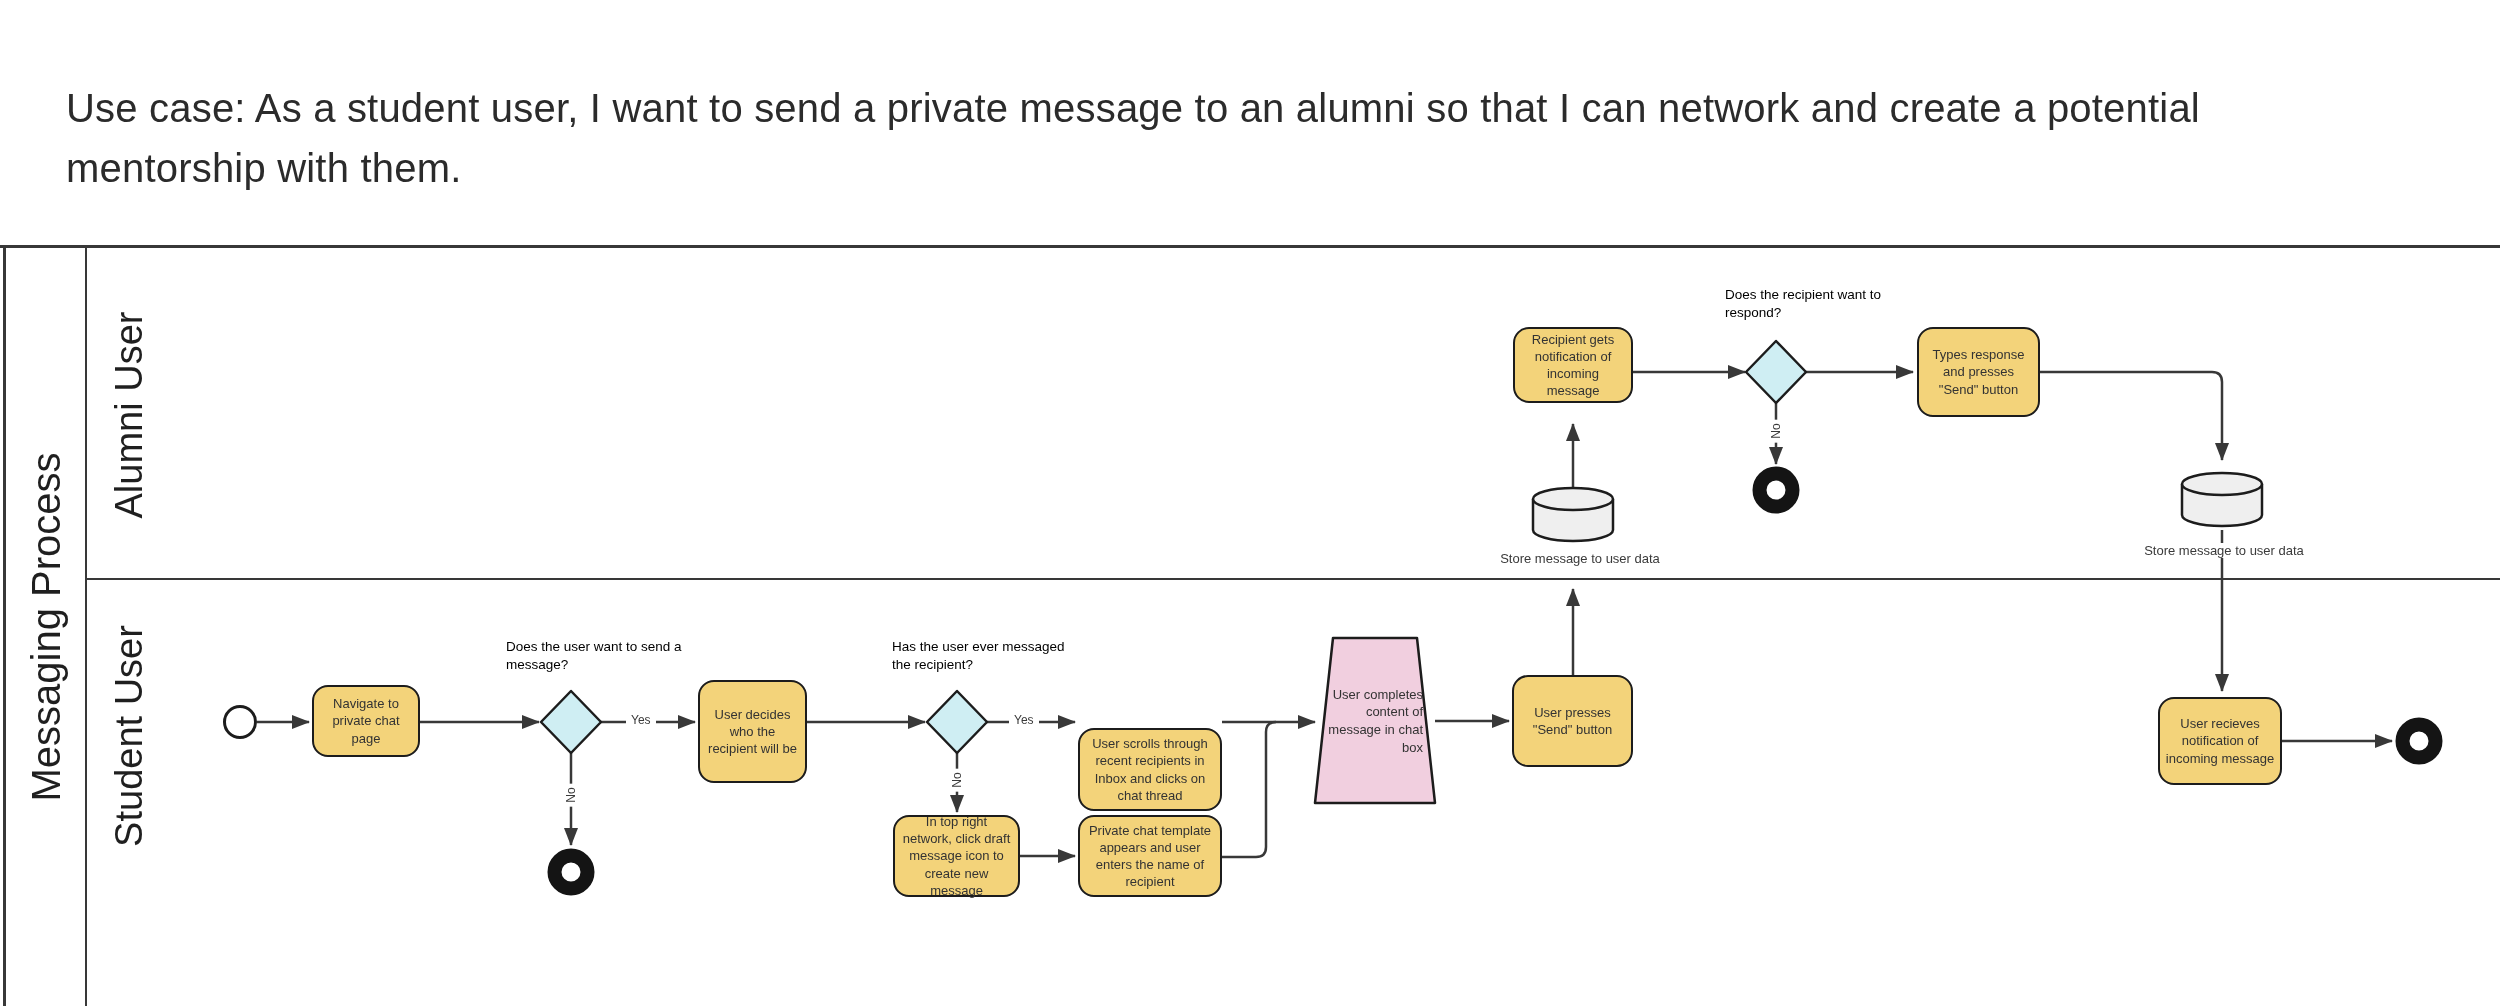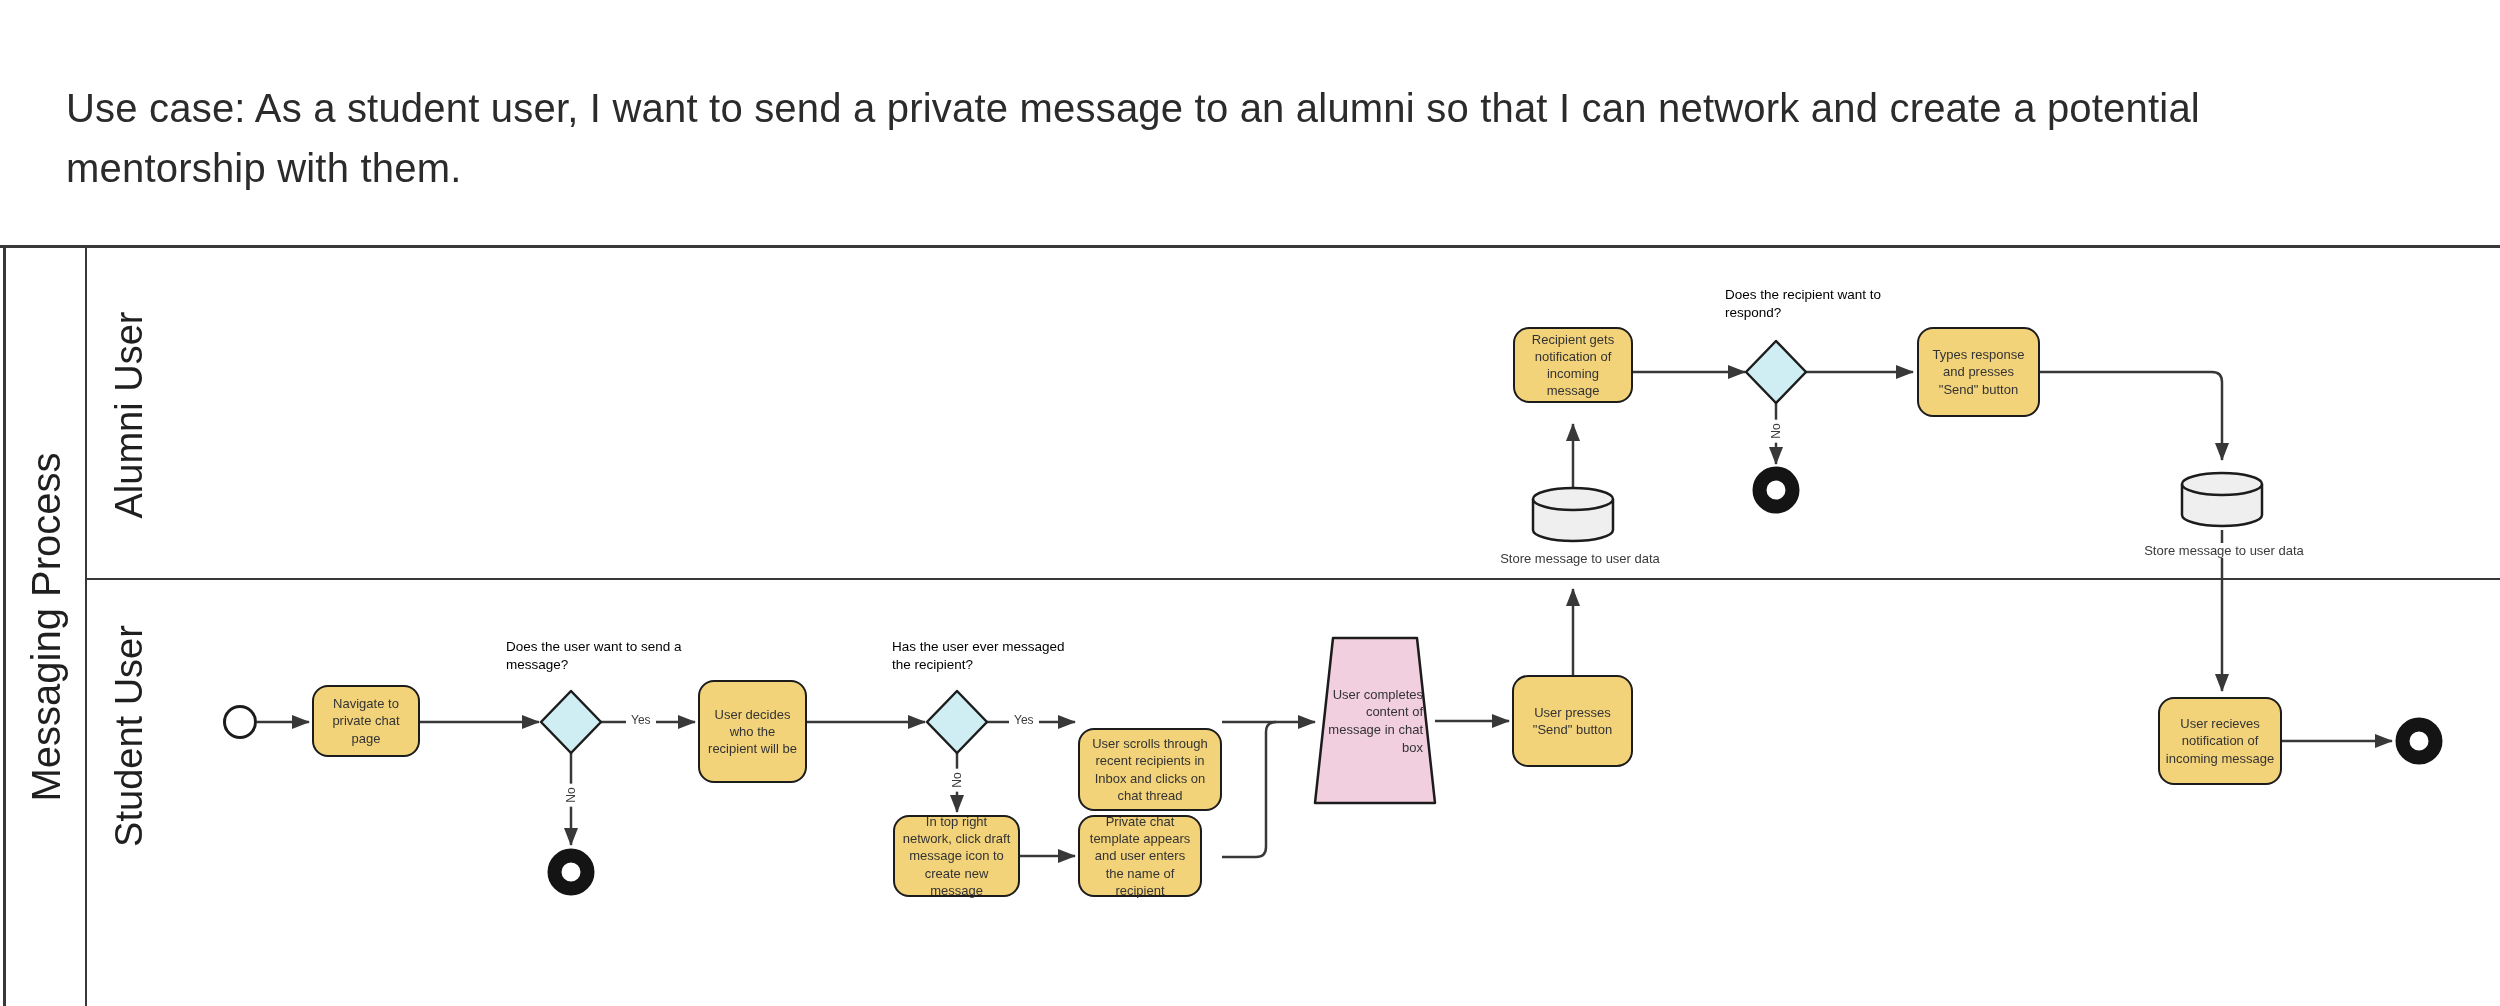--- a/index.html
+++ b/index.html
@@ -155,21 +155,21 @@
     <g>
       <path d="M2182,484 L2182,515 A40,11 0 0 0 2262,515 L2262,484" fill="#efefef" stroke="#1c1c1c" stroke-width="2.5"></path>
       <ellipse cx="2222" cy="484" rx="40" ry="11" fill="#efefef" stroke="#1c1c1c" stroke-width="2.5"></ellipse>
     </g>
   </svg>
 
   <div class="task" style="left:312px; top:685px; width:108px; height:72px;">Navigate to private chat page</div>
   <div class="task" style="left:698px; top:680px; width:109px; height:103px;">User decides who the recipient will be</div>
   <div class="task" style="left:1078px; top:680px; width:144px; height:83px;margin-top:48px;">User scrolls through recent recipients in Inbox and clicks on chat thread</div>
   <div class="task" style="left:893px; top:815px; width:127px; height:82px;">In top right network, click draft message icon to create new message</div>
-  <div class="task" style="left:1078px; top:815px; width:124px; height:82px;">Private chat template appears and user enters the name of recipient</div>
+  <div class="task" style="left:1078px; top:815px; width:144px; height:82px;">Private chat template appears and user enters the name of recipient</div>
   <div class="task" style="left:1512px; top:675px; width:121px; height:92px;">User presses "Send" button</div>
   <div class="task" style="left:2158px; top:697px; width:124px; height:88px;">User recieves notification of incoming message</div>
 
   <div class="task" style="left:1513px; top:327px; width:120px; height:76px;">Recipient gets notification of incoming message</div>
   <div class="task" style="left:1917px; top:327px; width:123px; height:90px;">Types response and presses "Send" button</div>
 
   <div class="trap-label" style="left:1327px; top:650px; width:96px; height:142px;">User completes content of message in chat box</div>
 
   <div class="qlabel" style="left:506px; top:638px; width:180px;">Does the user want to send a message?</div>
   <div class="qlabel" style="left:892px; top:638px; width:185px;">Has the user ever messaged the recipient?</div>

